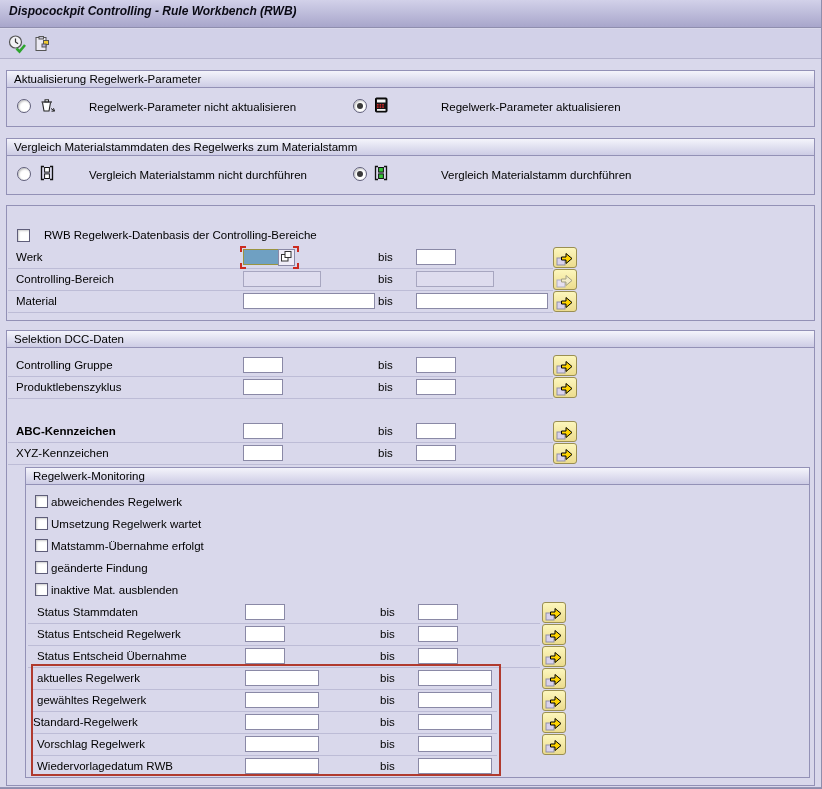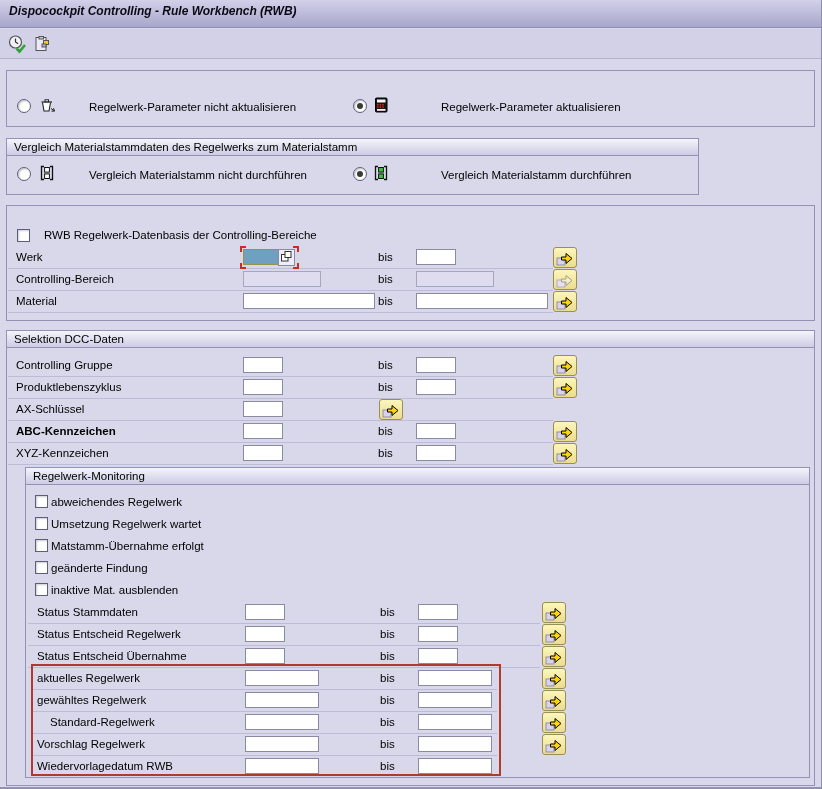--- a/index.html
+++ b/index.html
@@ -104,20 +104,21 @@
           <rect x="4" y="3.5" width="10" height="13" fill="#eceaf4" stroke="#555"></rect>
           <rect x="7" y="2.5" width="4.5" height="2.5" fill="#c9c7da" stroke="#555"></rect>
           <rect x="11.5" y="6.5" width="5" height="4" fill="#f2ca2e" stroke="#555"></rect>
           <rect x="10" y="10" width="4" height="3" fill="#b6addc" stroke="#555"></rect>
         </svg>
       </span>
     </button>
   </div>
 
   <div class="box" style="left:6px; top:70px; width:809px; height:57px;">
+    <div class="boxh">Aktualisierung Regelwerk-Parameter</div>
     <div class="radio" style="left:10px; top:28px;"></div>
     <span class="icon20" style="left:30px; top:24px;">
       <svg width="20" height="20" viewBox="0 0 20 20">
         <path d="M5.5 7.5 L7 16 h5 l1.5-8.5" fill="#fff" stroke="#222" stroke-width="1.1"></path>
         <path d="M4.5 7 h10.5" stroke="#222" stroke-width="1.2"></path>
         <rect x="8" y="4.8" width="3.5" height="2" fill="#fff" stroke="#222"></rect>
         <path d="M14 13.5 l3.5 2.5 m-1-2.8 l1 2.8 -3 .2" stroke="#222" stroke-width="1" fill="none"></path>
       </svg>
     </span>
     <span class="lbl" style="left:82px; top:30px;">Regelwerk-Parameter nicht aktualisieren</span>
@@ -133,21 +134,21 @@
           <rect x="6" y="11.3" width="1.6" height="1.6"></rect>
             <rect x="8.6" y="11.3" width="1.6" height="1.6"></rect>
             <rect x="11.2" y="11.3" width="1.6" height="1.6"></rect>
         </g>
         <rect x="6" y="14" width="8.5" height="1.8" fill="#f4f4f4"></rect>
       </svg>
     </span>
     <span class="lbl" style="left:434px; top:30px;">Regelwerk-Parameter aktualisieren</span>
   </div>
 
-  <div class="box" style="left:6px; top:138px; width:693px; height:57px;">
+  <div class="box" style="left:6px; top:138px; width:809px; height:57px;">
     <div class="boxh">Vergleich Materialstammdaten des Regelwerks zum Materialstamm</div>
     <div class="radio" style="left:10px; top:28px;"></div>
     <span class="icon20" style="left:30px; top:24px;">
       <svg width="20" height="20" viewBox="0 0 20 20">
         <path d="M7 3.5 H4.5 V16.5 H7" fill="none" stroke="#111" stroke-width="1.3"></path>
         <path d="M13 3.5 H15.5 V16.5 H13" fill="none" stroke="#111" stroke-width="1.3"></path>
         <rect x="7.6" y="4.5" width="4.8" height="4.6" fill="#fff" stroke="#111"></rect>
         <rect x="7.6" y="10.9" width="4.8" height="4.6" fill="#fff" stroke="#111"></rect>
       </svg>
     </span>
@@ -254,32 +255,20 @@
       <button class="arrowbtn" style="left:545px;">
         <span>
           <svg width="18" height="17" viewBox="0 0 18 17">
               <rect x="1" y="8" width="8" height="7" fill="#d9d2ec" stroke="#8f8fa8"></rect>
               <path d="M5.5 7 h4.5 V3.5 l6 5 -6 5 V10 H5.5 z" fill="#ffd400" stroke="#000"></path>
             </svg>
         </span>
       </button>
     </div>
 
-    <div class="frow" style="left:1px; top:68px; width:545px;">
-      <span class="lbl" style="left:8px;">AX-Schlüssel</span>
-      <input class="inp" style="left: 235px; width: 27px;">
-      <button class="arrowbtn" style="left:371px;">
-        <span>
-          <svg width="18" height="17" viewBox="0 0 18 17">
-              <rect x="1" y="8" width="8" height="7" fill="#d9d2ec" stroke="#8f8fa8"></rect>
-              <path d="M5.5 7 h4.5 V3.5 l6 5 -6 5 V10 H5.5 z" fill="#ffd400" stroke="#000"></path>
-            </svg>
-        </span>
-      </button>
-    </div>
 
     <div class="frow" style="left:1px; top:90px; width:545px;">
       <span class="lbl" style="left:8px;font-weight:bold;">ABC-Kennzeichen</span>
       <input class="inp" style="left: 235px; width: 15px;">
       <span class="bis" style="left:370px;">bis</span>
       <input class="inp" style="left: 408px; width: 15px;">
       <button class="arrowbtn" style="left:545px;">
         <span>
           <svg width="18" height="17" viewBox="0 0 18 17">
               <rect x="1" y="8" width="8" height="7" fill="#d9d2ec" stroke="#8f8fa8"></rect>
@@ -393,21 +382,21 @@
         <button class="arrowbtn" style="left:509px;">
           <span>
             <svg width="18" height="17" viewBox="0 0 18 17">
                 <rect x="1" y="8" width="8" height="7" fill="#d9d2ec" stroke="#8f8fa8"></rect>
                 <path d="M5.5 7 h4.5 V3.5 l6 5 -6 5 V10 H5.5 z" fill="#ffd400" stroke="#000"></path>
               </svg>
           </span>
         </button>
       </div>
       <div class="frow" style="left:7px; top:244px; width:464px;">
-        <span class="lbl" style="left:17px;text-align:right;">Standard-Regelwerk</span>
+        <span class="lbl" style="left:0;text-align:right;">Standard-Regelwerk</span>
         <input class="inp" style="left: 212px; width: 74px;">
         <span class="bis" style="left:347px;">bis</span>
         <input class="inp" style="left: 385px; width: 74px;">
         <button class="arrowbtn" style="left:509px;">
           <span>
             <svg width="18" height="17" viewBox="0 0 18 17">
                 <rect x="1" y="8" width="8" height="7" fill="#d9d2ec" stroke="#8f8fa8"></rect>
                 <path d="M5.5 7 h4.5 V3.5 l6 5 -6 5 V10 H5.5 z" fill="#ffd400" stroke="#000"></path>
               </svg>
           </span>

